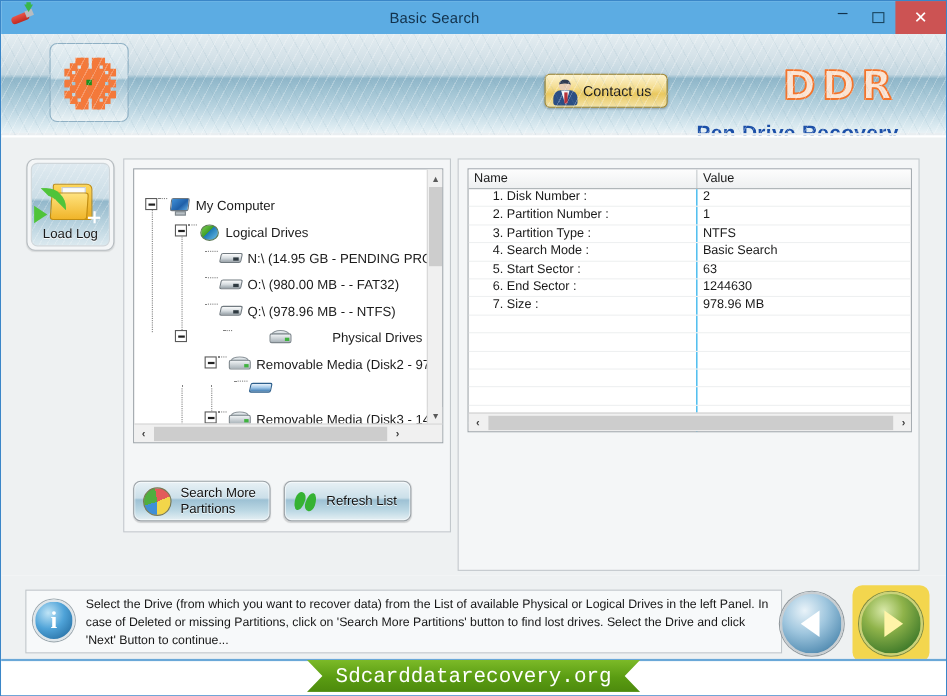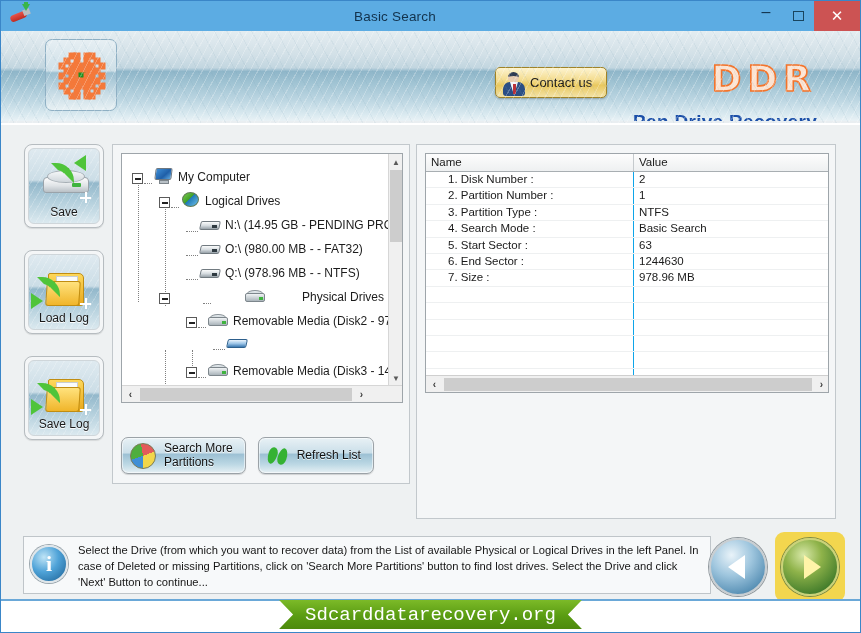--- a/index.html
+++ b/index.html
@@ -380,22 +380,23 @@
     width: 268px; height: 232px;
     overflow: hidden;
     font-size: 12px;
     color: #1c1c1c;
   }
   .trow {
     position: absolute;
     height: 24px;
     left: 0;
     display: flex;
-    align-items: flex-end;
+    align-items: flex-start;
     white-space: nowrap;
+    margin-top: 20px;
   }
   .tgl {
     position: absolute;
     width: 11px; height: 11px;
     border: 1px solid #5a5a5a;
     background: #ffffff;
   }
   .tgl::before {
     content: "";
     position: absolute;
@@ -871,67 +872,37 @@
 
     <div class="ddr-logo">DDR</div>
     <div class="pdr-logo">Pen Drive Recovery</div>
     <div class="banner-bottomline"></div>
   </div>
 
   <div class="body-area">
 
     <div class="toolcol">
 
-      <div class="toolbtn">
-        <div class="toolbtn-inner">
-          <div class="ic-drive">
-            <span class="plate"></span>
-            <span class="top"></span>
-            <span class="led"></span>
-          </div>
-          <div class="arrow-green" style="left:36px; top:6px;">
-            <span class="bend" style="left:-14px; top:8px;"></span>
-            <span class="head" style="left:9px; top:0px;"></span>
-          </div>
-          <span class="sparkle"></span>
-          <div class="toolbtn-label">Save</div>
-        </div>
-      </div>
 
       <div class="toolbtn">
         <div class="toolbtn-inner">
           <div class="ic-folder">
             <span class="back"></span>
             <span class="paper"></span>
             <span class="front"></span>
           </div>
           <div class="arrow-green" style="left:6px; top:34px;">
             <span class="bend" style="left:2px; top:-12px;"></span>
             <span class="head" style="left:-4px; top:4px; transform:rotate(180deg);"></span>
           </div>
           <span class="sparkle"></span>
           <div class="toolbtn-label">Load Log</div>
         </div>
       </div>
 
-      <div class="toolbtn">
-        <div class="toolbtn-inner">
-          <div class="ic-folder">
-            <span class="back"></span>
-            <span class="paper"></span>
-            <span class="front"></span>
-          </div>
-          <div class="arrow-green" style="left:6px; top:34px;">
-            <span class="bend" style="left:2px; top:-12px;"></span>
-            <span class="head" style="left:-4px; top:4px; transform:rotate(180deg);"></span>
-          </div>
-          <span class="sparkle"></span>
-          <div class="toolbtn-label">Save Log</div>
-        </div>
-      </div>
     </div>
 
     <div class="center-panel">
       <div class="treebox">
         <div class="tree">
 
           <span class="dotline-v" style="left:16px; top:28px; height:120px;"></span>
           <span class="dotline-v" style="left:43px; top:52px; height:100px;"></span>
           <span class="dotline-v" style="left:70px; top:196px; height:28px;"></span>
           <span class="dotline-v" style="left:43px; top:196px; height:36px;"></span>

